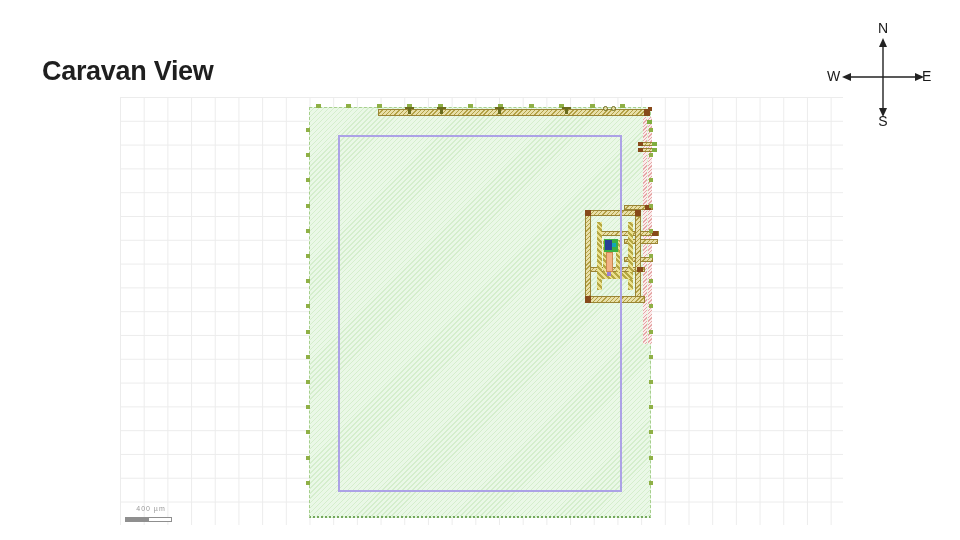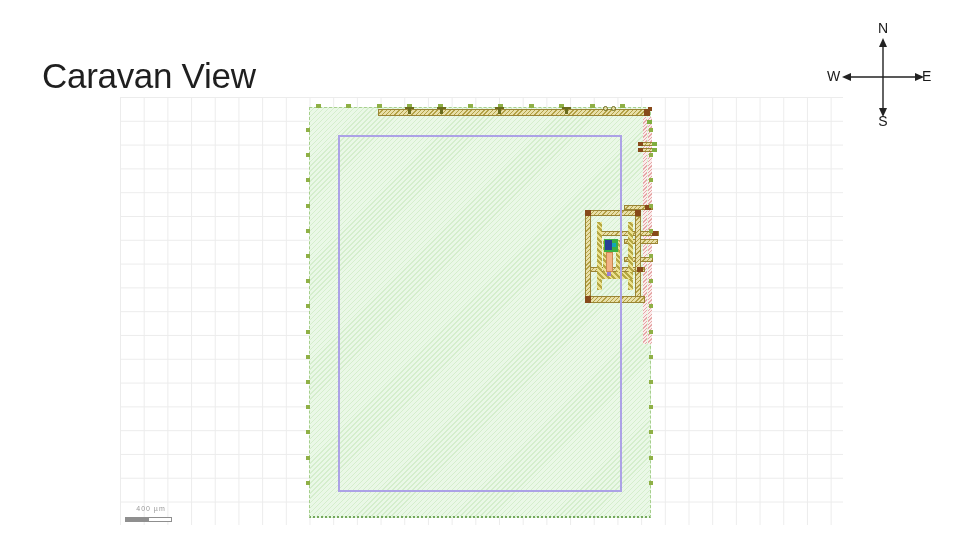--- a/index.html
+++ b/index.html
@@ -1,20 +1,20 @@
 <!DOCTYPE html>
 <html style="--grid-color: #ececec; --die-fill: #eaf8e7; --die-hatch: #d5eecd; --die-border: #a6cf8c; --core-boundary-color: #aca2e6; --pad-color: #8fb046; --metal-fill: #e8dfa8; --metal-hatch: #b3a145; --metal-border: #9a8435; --via-cap-color: #87491a; --strip-fill: #fbecec; --strip-hatch: #e6a8a8; --core-green: #3cb043; --core-navy: #2b3f96; --core-teal: #12a7b5; --core-salmon: #f2b285;"><head>
 <meta charset="utf-8">
 <style>
   * { box-sizing: border-box; margin: 0; padding: 0; }
   html,body { width:960px; height:540px; background:#ffffff; overflow:hidden;
               font-family:"Liberation Sans", sans-serif; }
 
   
-  #page-title { position:absolute; left:42px; top:56px; font-size:35px; font-weight:400;
+  #page-title { position:absolute; left:42px; top:56px; font-size:27px; font-weight:700;
                 color:#1f1f1f; letter-spacing:-0.3px; }
 
   
   #compass { position:absolute; left:818px; top:14px; width:130px; height:118px; }
   #compass svg { position:absolute; left:0; top:0; }
   .compass-label { position:absolute; font-size:14px; color:#1a1a1a; }
   #compass-n { left:0; right:0; top:6px;  text-align:center; }
   #compass-s { left:0; right:0; top:99px; text-align:center; }
   #compass-w { left:9px;  top:54px; }
   #compass-e { left:104px; top:54px; }

